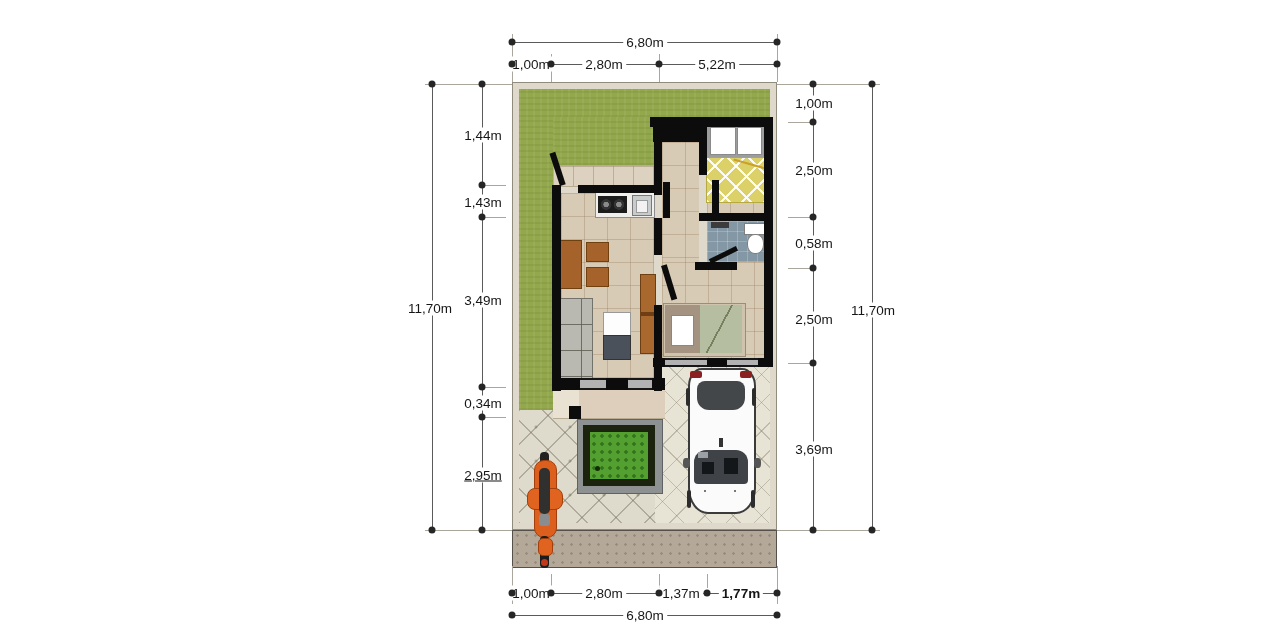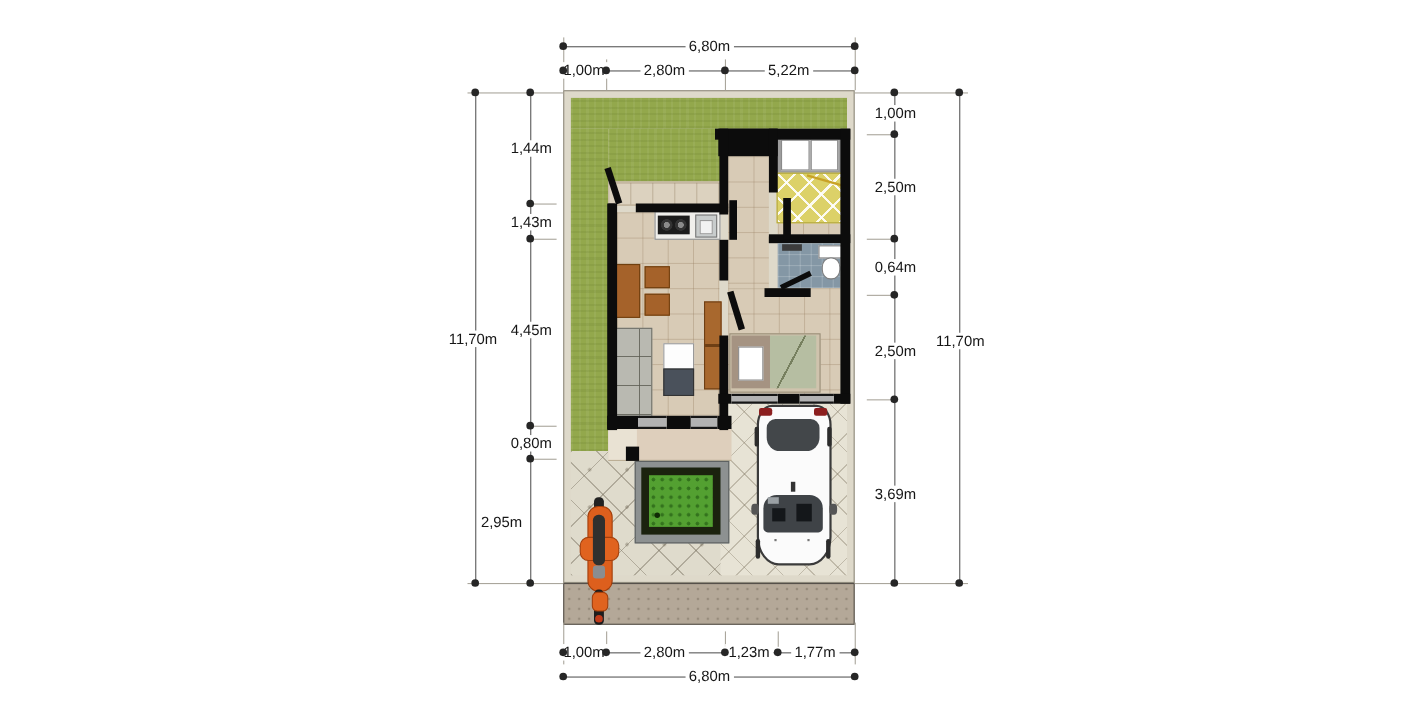--- a/index.html
+++ b/index.html
@@ -239,29 +239,29 @@
   <i class="dot" style="left:813px;top:530px;"></i>
   <i class="dot" style="left:872px;top:84px;"></i>
   <i class="dot" style="left:872px;top:530px;"></i>
 
   <span class="dlab" style="left:645px;top:42px;">6,80m</span>
   <span class="dlab" style="left:531px;top:64px;">1,00m</span>
   <span class="dlab" style="left:604px;top:64px;">2,80m</span>
   <span class="dlab" style="left:717px;top:64px;">5,22m</span>
   <span class="dlab" style="left:531px;top:593px;">1,00m</span>
   <span class="dlab" style="left:604px;top:593px;">2,80m</span>
-  <span class="dlab" style="left:681px;top:593px;">1,23m</span>
-  <span class="dlab" style="left:741px;top:593px;">1,77m</span>
+  <span class="dlab" style="left:681px;top:593px;">1,37m</span>
+  <span class="dlab" style="left:741px;top:593px;font-weight:bold;">1,77m</span>
   <span class="dlab" style="left:645px;top:615px;">6,80m</span>
   <span class="dlab" style="left:483px;top:135px;">1,44m</span>
   <span class="dlab" style="left:483px;top:202px;">1,43m</span>
-  <span class="dlab" style="left:483px;top:300px;">4,45m</span>
-  <span class="dlab" style="left:483px;top:403px;">0,80m</span>
-  <span class="dlab" style="left:456px;top:475px;">2,95m</span>
+  <span class="dlab" style="left:483px;top:300px;">3,49m</span>
+  <span class="dlab" style="left:483px;top:403px;">0,34m</span>
+  <span class="dlab" style="left:483px;top:475px;text-decoration:underline;">2,95m</span>
   <span class="dlab" style="left:430px;top:308px;">11,70m</span>
   <span class="dlab" style="left:814px;top:103px;">1,00m</span>
   <span class="dlab" style="left:814px;top:170px;">2,50m</span>
-  <span class="dlab" style="left:814px;top:243px;">0,64m</span>
+  <span class="dlab" style="left:814px;top:243px;">0,58m</span>
   <span class="dlab" style="left:814px;top:319px;">2,50m</span>
   <span class="dlab" style="left:814px;top:449px;">3,69m</span>
   <span class="dlab" style="left:873px;top:310px;">11,70m</span>
 
 </div>
 
 </body></html>

